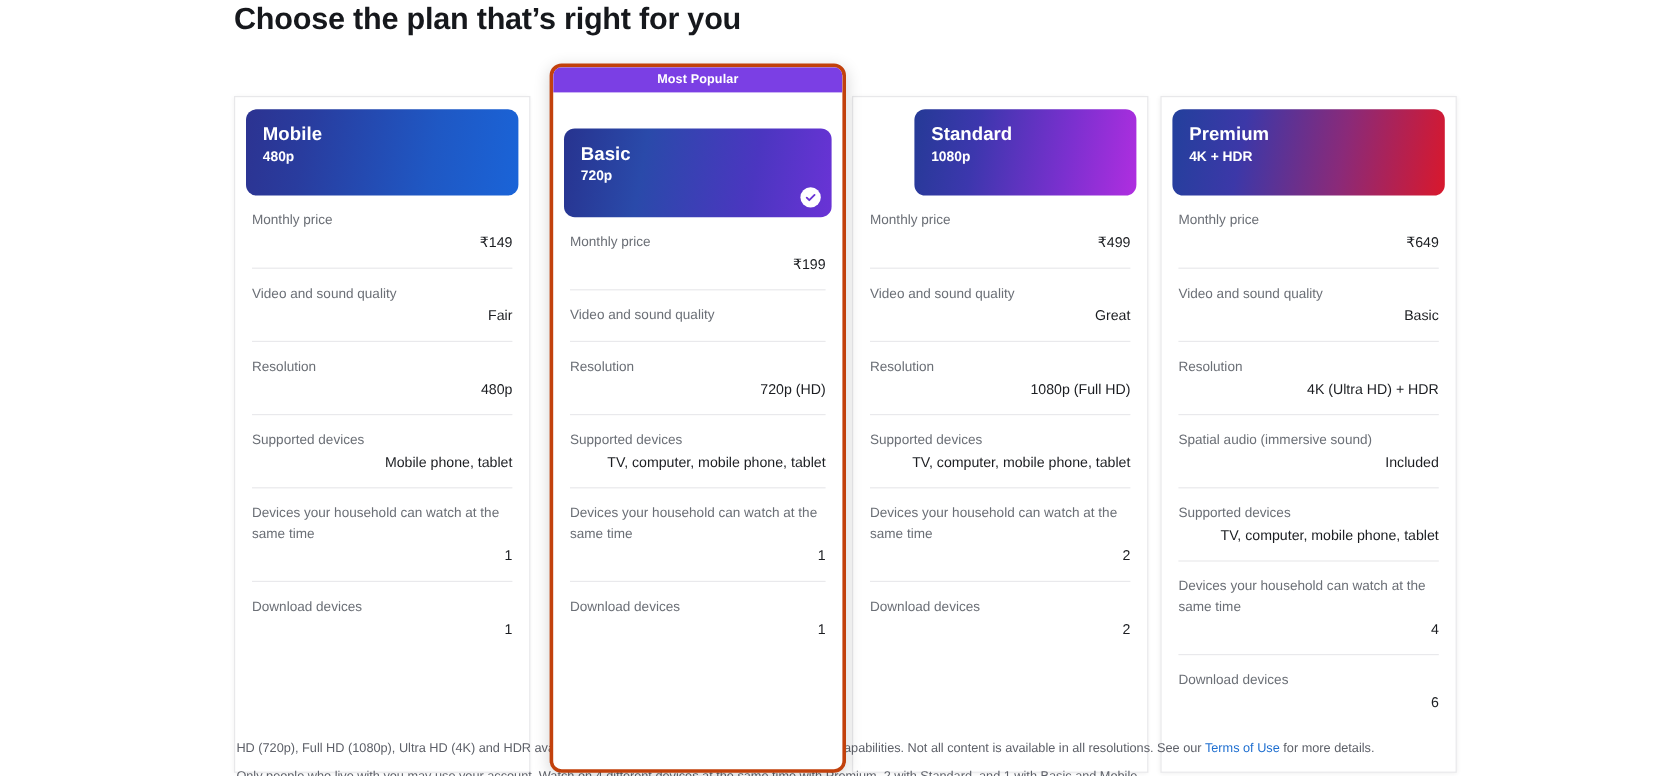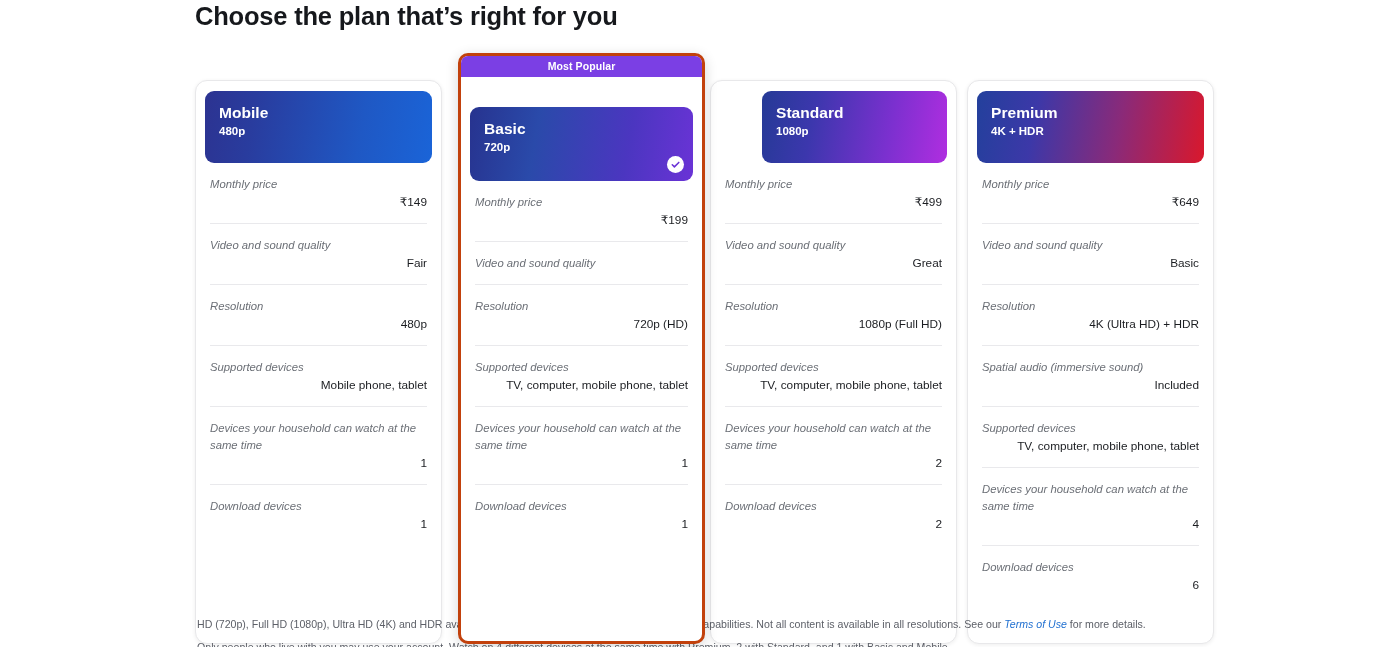--- a/index.html
+++ b/index.html
@@ -41,21 +41,21 @@
     height: 540px;
   }
 
   .plan-card {
     position: absolute;
     top: 27px;
     width: 247px;
     height: 564px;
     background: #ffffff;
     border: 1px solid #e8e8ea;
-    border-radius: 12px;
+    border-radius: 0;
     box-shadow: 0 1px 4px rgba(0,0,0,0.07);
     overflow: hidden;
   }
 
   .plan-card[data-pos="0"] { left: 0px; }
   .plan-card[data-pos="1"] { left: 263px; }
   .plan-card[data-pos="2"] { left: 515px; }
   .plan-card[data-pos="3"] { left: 772px; }
 
   
@@ -134,21 +134,20 @@
     border-bottom: 1px solid #e9e9ec;
     padding: 13px 0 12px 0;
   }
   .feature-row:last-child { border-bottom: none; }
 
   .feature-label {
     font-size: 11.3px;
     color: #6b6f76;
     line-height: 17px;
     font-weight: 400;
-    font-style: italic;
   }
 
   .feature-value {
     font-size: 11.8px;
     color: #1b1d21;
     font-weight: 400;
     line-height: 17px;
     margin-top: 1px;
     text-align: right;
   }
@@ -163,21 +162,20 @@
   .footnote {
     font-size: 10.6px;
     color: #5d6068;
     line-height: 17px;
     white-space: nowrap;
   }
   .footnote + .footnote { margin-top: 6px; }
   .footnote a {
     color: #1f6fd0;
     text-decoration: none;
-    font-style: italic;
   }
 </style>
 </head>
 <body>
 
 <div id="page">
 
   <h1 class="page-title">Choose the plan that’s right for you</h1>
 
   <div class="plans" id="plans">

